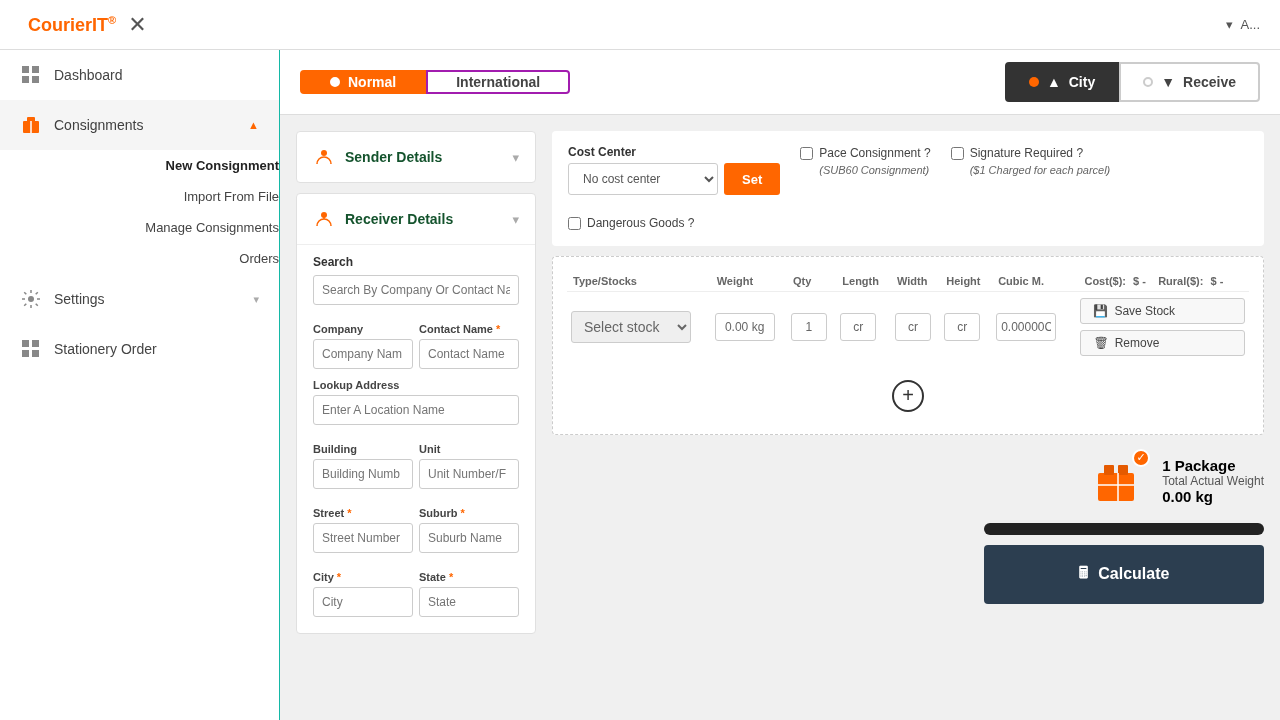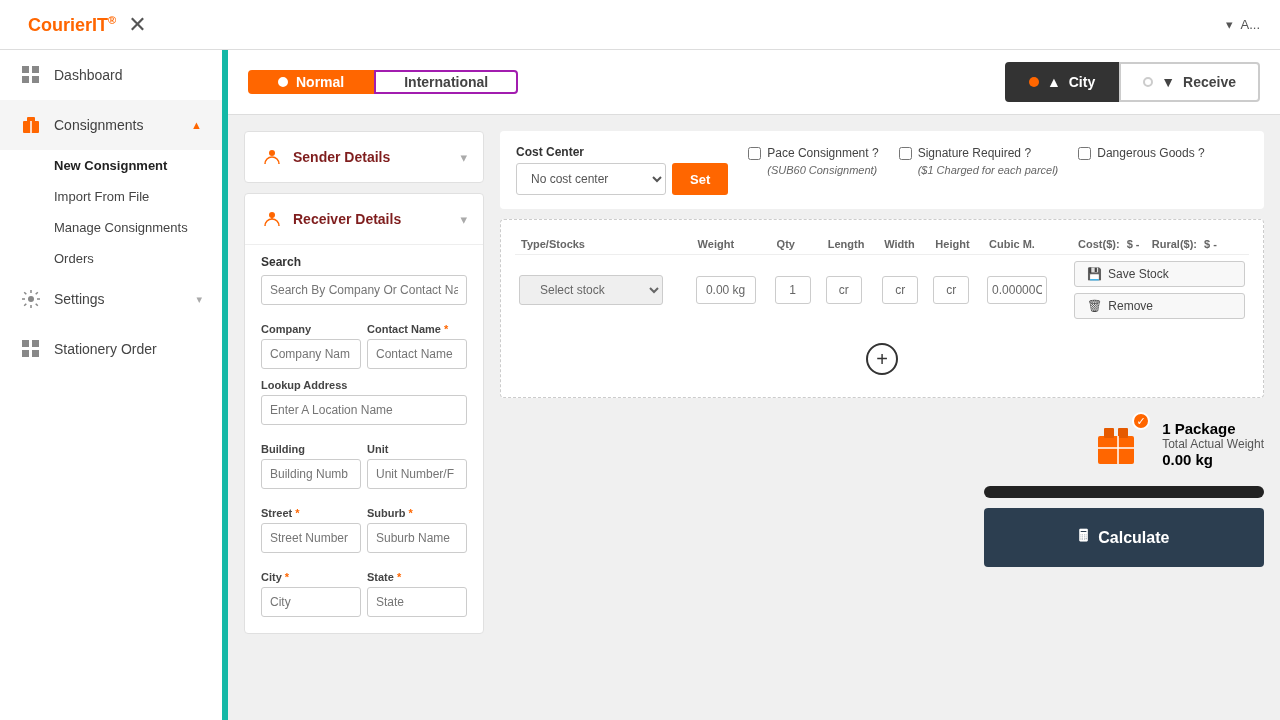--- a/index.html
+++ b/index.html
@@ -24,25 +24,26 @@
 
     
     .main-layout {
       display: flex;
       flex: 1;
       overflow: hidden;
     }
 
     
     .sidebar {
-      width: 228px;
-      background: #fff;
-      border-right: 6px solid #14b8a6;
+      width: 280px;
+      background: #fff;
+      border-right: 1px solid #14b8a6;
       flex-shrink: 0;
       overflow-y: auto;
+      text-align: right;
     }
     .sidebar-item {
       display: flex;
       align-items: center;
       gap: 12px;
       padding: 14px 20px;
       cursor: pointer;
       color: #444;
       font-size: 14px;
     }
@@ -166,21 +167,21 @@
       border-radius: 4px;
     }
     .accordion-header {
       display: flex;
       align-items: center;
       justify-content: space-between;
       padding: 14px 16px;
       cursor: pointer;
     }
     .accordion-header-left { display: flex; align-items: center; gap: 10px; }
-    .accordion-title { color: #7f1d1d; font-weight: bold; font-size: 14px; }
+    .accordion-title { color: #14532d; font-weight: bold; font-size: 14px; }
     .accordion-chevron { color: #aaa; font-size: 13px; }
 
     .sender-icon {
       width: 22px; height: 22px;
       display: flex; align-items: center; justify-content: center;
       color: #ff6600;
     }
 
     
     .form-section {
@@ -273,26 +274,26 @@
       color: #666;
       font-weight: bold;
       padding: 4px 6px;
       border-bottom: 1px solid #eee;
     }
     .stocks-table td {
       padding: 6px 4px;
       vertical-align: middle;
     }
     .stock-select {
-      padding: 6px 16px;
+      padding: 6px 8px;
       border: 1px solid #ccc;
       border-radius: 3px;
-      font-size: 12px;
+      font-size: 14px;
       color: #666;
-      width: 144px;
+      width: 120px;
     }
     .stock-input {
       padding: 6px 4px;
       border: 1px solid #ccc;
       border-radius: 3px;
       font-size: 12px;
       color: #666;
       width: 60px;
       text-align: center;
     }

